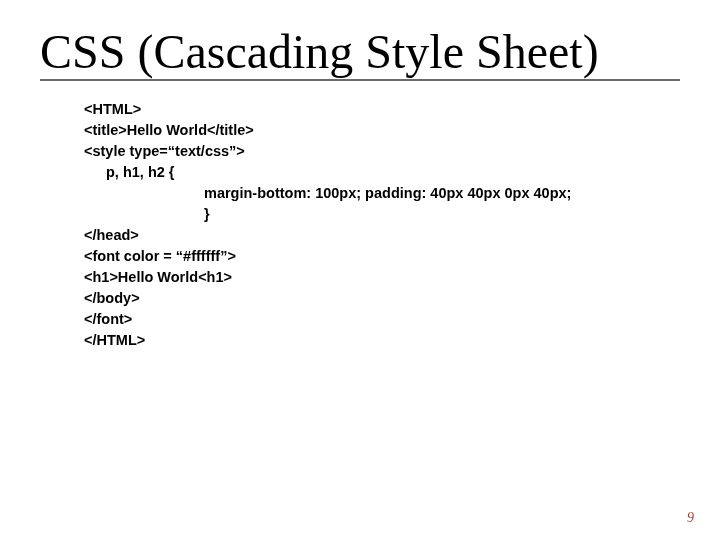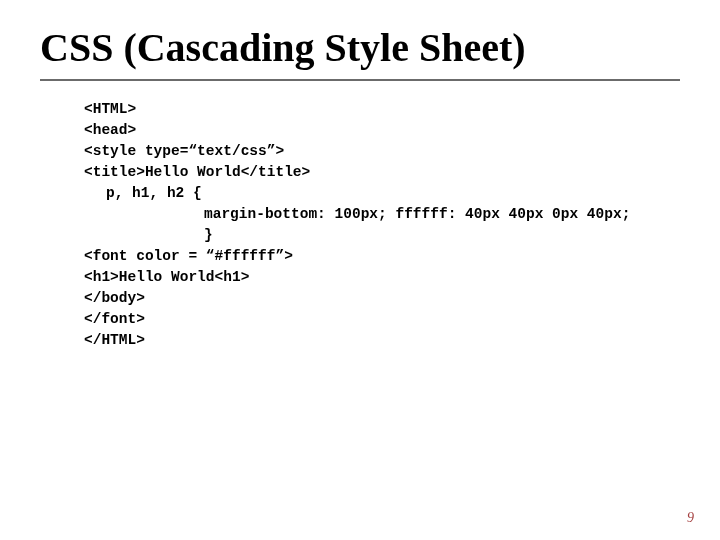--- a/index.html
+++ b/index.html
@@ -11,35 +11,35 @@
     position: relative;
     overflow: hidden;
   }
   .slide {
     width: 100%;
     height: 100%;
     padding: 24px 40px 20px 40px;
     position: relative;
   }
   .title {
-    font-size: 40px;
+    font-size: 48px;
     color: #000;
-    font-weight: bold;
-    padding-bottom: 8px;
+    font-weight: normal;
+    padding-bottom: 0;
     border-bottom: 2px solid #6b6b6b;
     margin-bottom: 18px;
     font-family: 'Times New Roman', Times, serif;
   }
   .code-block {
     padding-left: 44px;
     font-size: 14.5px;
     line-height: 1.45;
     color: #000;
     font-weight: bold;
-    font-family: Liberation Mono, monospace;
+    font-family: Liberation Sans, sans-serif;
   }
   .code-line { white-space: pre; }
   .indent1 { padding-left: 22px; }
   .indent2 { padding-left: 120px; }
   .page-number {
     position: absolute;
     bottom: 14px;
     right: 26px;
     font-size: 14px;
     color: #a44040;
@@ -48,26 +48,26 @@
   }
 </style>
 </head>
 <body>
 
 <div class="slide">
   <h1 class="title">CSS (Cascading Style Sheet)</h1>
 
   <div class="code-block">
     <div class="code-line">&lt;HTML&gt;</div>
-    <div class="code-line">&lt;head&gt;</div>
+    <div class="code-line">&lt;title&gt;Hello World&lt;/title&gt;</div>
     <div class="code-line">&lt;style type=“text/css”&gt;</div>
-    <div class="code-line">&lt;title&gt;Hello World&lt;/title&gt;</div>
     <div class="code-line indent1">p, h1, h2 {</div>
-    <div class="code-line indent2">margin-bottom: 100px; ffffff: 40px 40px 0px 40px;</div>
+    <div class="code-line indent2">margin-bottom: 100px; padding: 40px 40px 0px 40px;</div>
     <div class="code-line indent2">}</div>
+    <div class="code-line">&lt;/head&gt;</div>
     <div class="code-line">&lt;font color = “#ffffff”&gt;</div>
     <div class="code-line">&lt;h1&gt;Hello World&lt;h1&gt;</div>
     <div class="code-line">&lt;/body&gt;</div>
     <div class="code-line">&lt;/font&gt;</div>
     <div class="code-line">&lt;/HTML&gt;</div>
   </div>
 
   <div class="page-number">9</div>
 </div>
 

